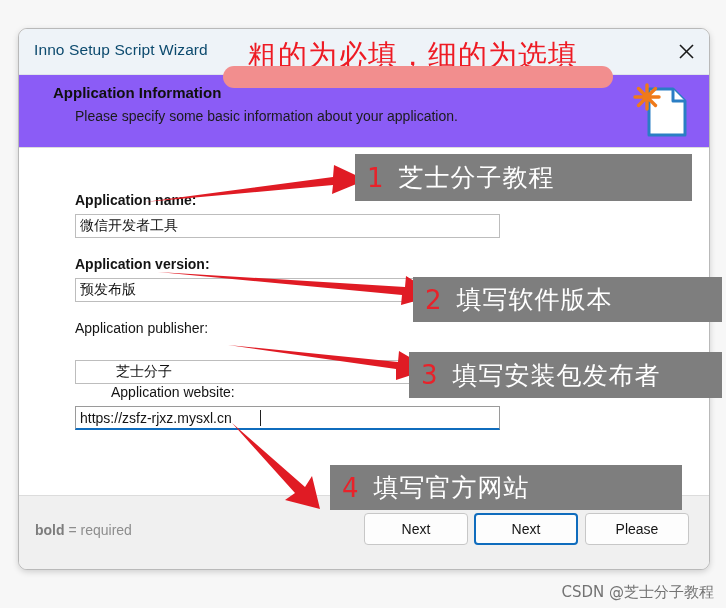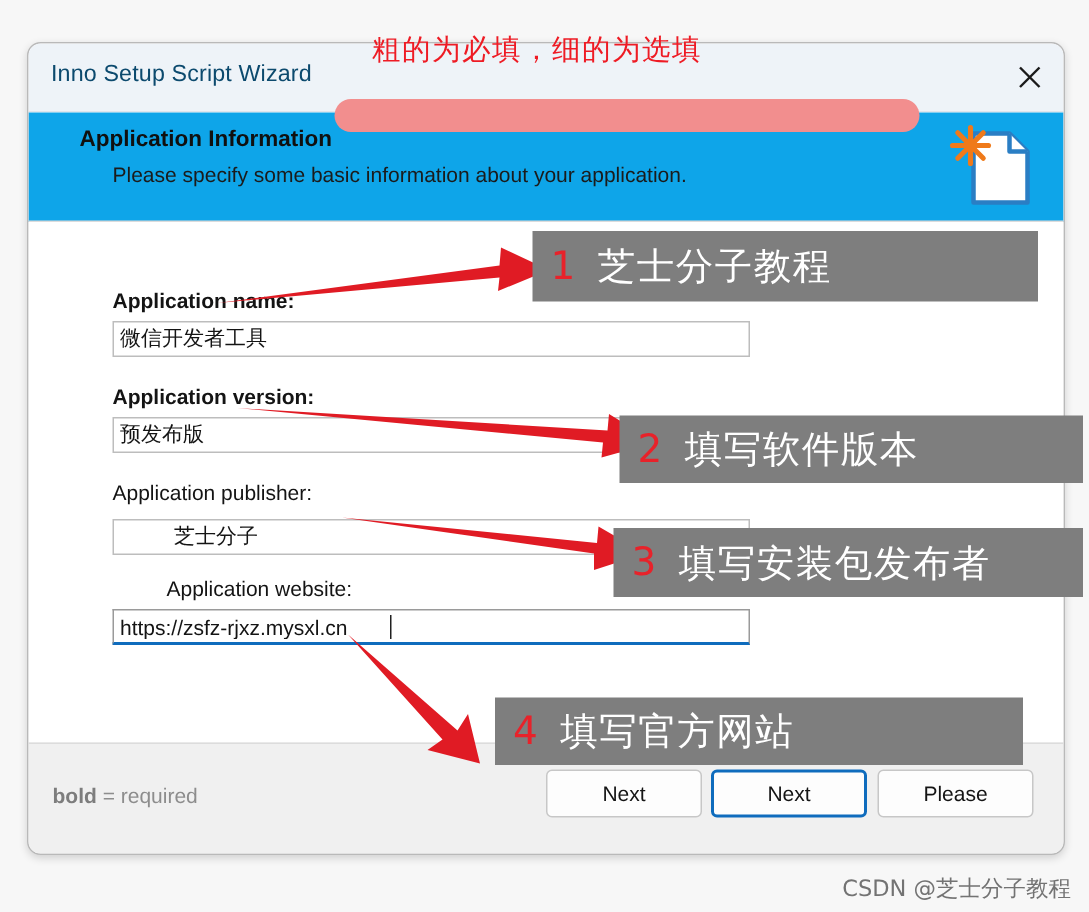--- a/index.html
+++ b/index.html
@@ -57,21 +57,21 @@
     align-items: center;
     justify-content: center;
     cursor: pointer;
   }
   #close-button svg { display:block; }
 
   
   #header-band {
     position: relative;
     height: 72px;
-    background: #0ea5e9;
+    background: #8b5cf6;
     border-bottom: 1px solid #dcdcdc;
   }
   #page-heading {
     position: absolute;
     left: 34px;
     top: 9px;
     font-size: 15px;
     font-weight: bold;
     color: #101010;
   }
@@ -195,22 +195,22 @@
     font-size: 26px;
   }
   #callout-1 { left: 355px; top: 154px; width: 325px; height: 47px; padding-left: 12px; }
   #callout-2 { left: 413px; top: 277px; width: 297px; height: 45px; padding-left: 12px; }
   #callout-3 { left: 409px; top: 352px; width: 301px; height: 46px; padding-left: 12px; }
   #callout-4 { left: 330px; top: 465px; width: 340px; height: 45px; padding-left: 12px; }
 
   #top-annotation {
     position: absolute;
     left: 248px;
-    top: 20px;
-    font-size: 19px;
+    top: 36px;
+    font-size: 29px;
     color: #ee1b24;
     font-family: "DejaVu Sans", "Liberation Sans", sans-serif;
     white-space: nowrap;
     letter-spacing: 1px;
   }
 
   #redaction-pill {
     position: absolute;
     left: 223px;
     top: 66px;
@@ -268,21 +268,21 @@
 
   <div id="form-area">
 
     <div class="field-label required" style="left:56px; top:44px;">Application name:</div>
     <input class="text-input" style="top: 66px;" type="text" value="微信开发者工具">
 
     <div class="field-label required" style="left:56px; top:108px;">Application version:</div>
     <input class="text-input" style="top: 130px;" type="text" value="预发布版">
 
     <div class="field-label" style="left:56px; top:172px;">Application publisher:</div>
-    <input class="text-input" style="top: 198px; padding-left: 40px;" type="text" value="芝士分子">
+    <input class="text-input" style="top: 212px; padding-left: 40px;" type="text" value="芝士分子">
 
     <div class="field-label" style="left:56px; top:236px;margin-left:36px;">Application website:</div>
     <input class="text-input focused" style="top: 258px;" type="text" value="https://zsfz-rjxz.mysxl.cn">
     <div class="caret" style="left:241px; top:262px;"></div>
   </div>
 
   <div id="footer-bar">
     <div id="required-note"><span class="bold-word">bold</span><span> = required</span></div>
     <button class="wizard-button" id="btn-back">Next</button>
     <button class="wizard-button primary" id="btn-next">Next</button>

